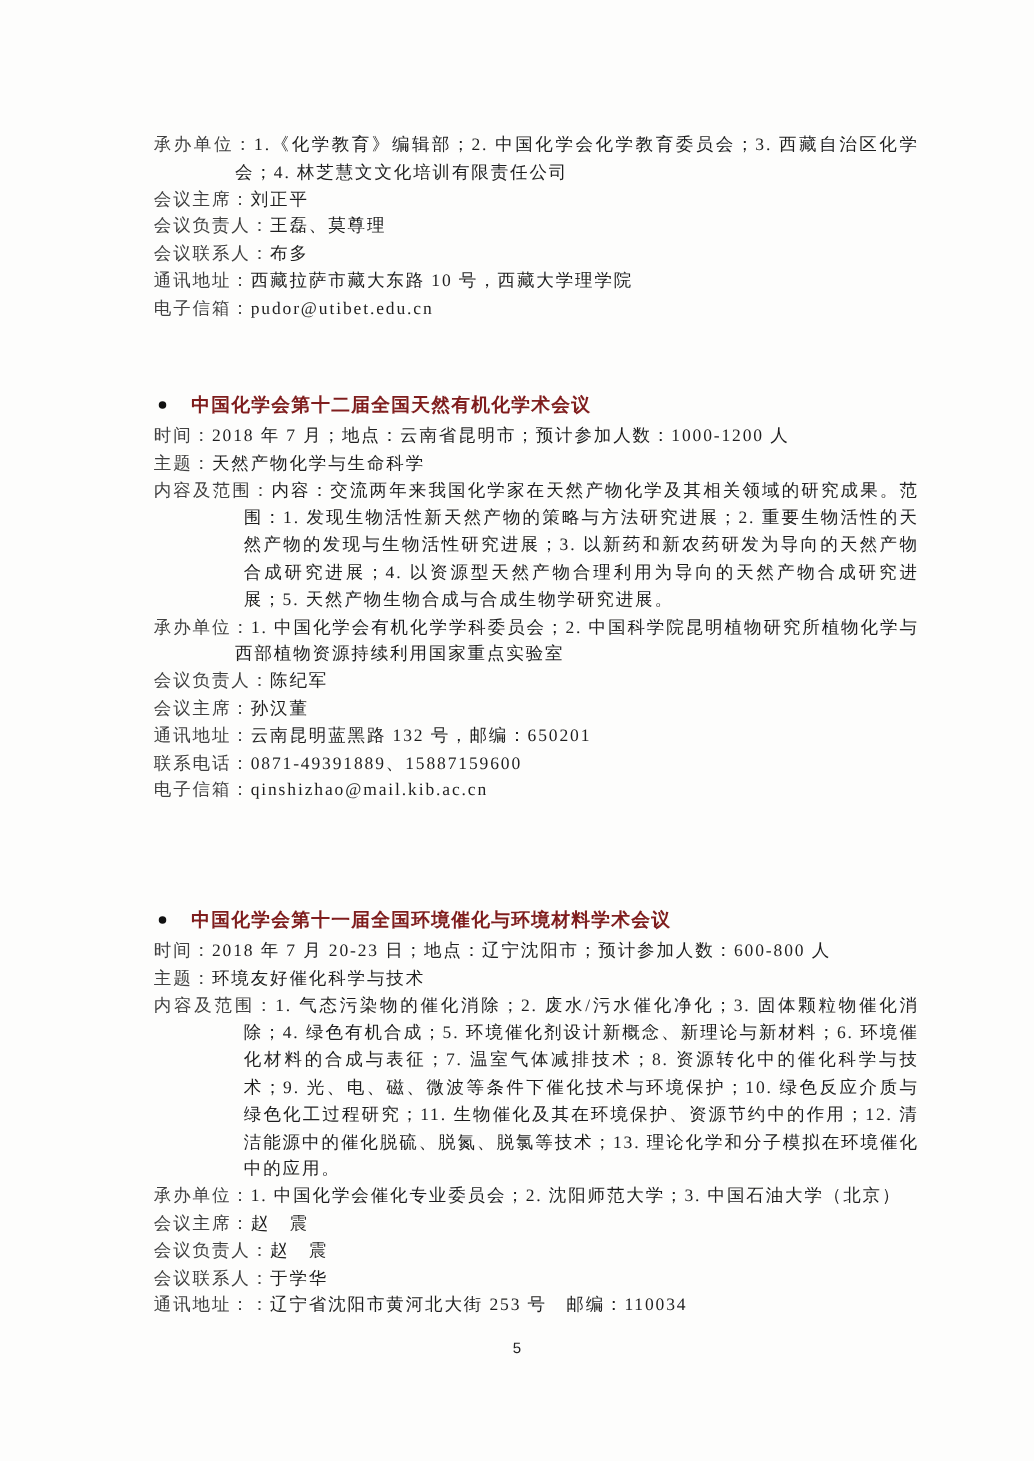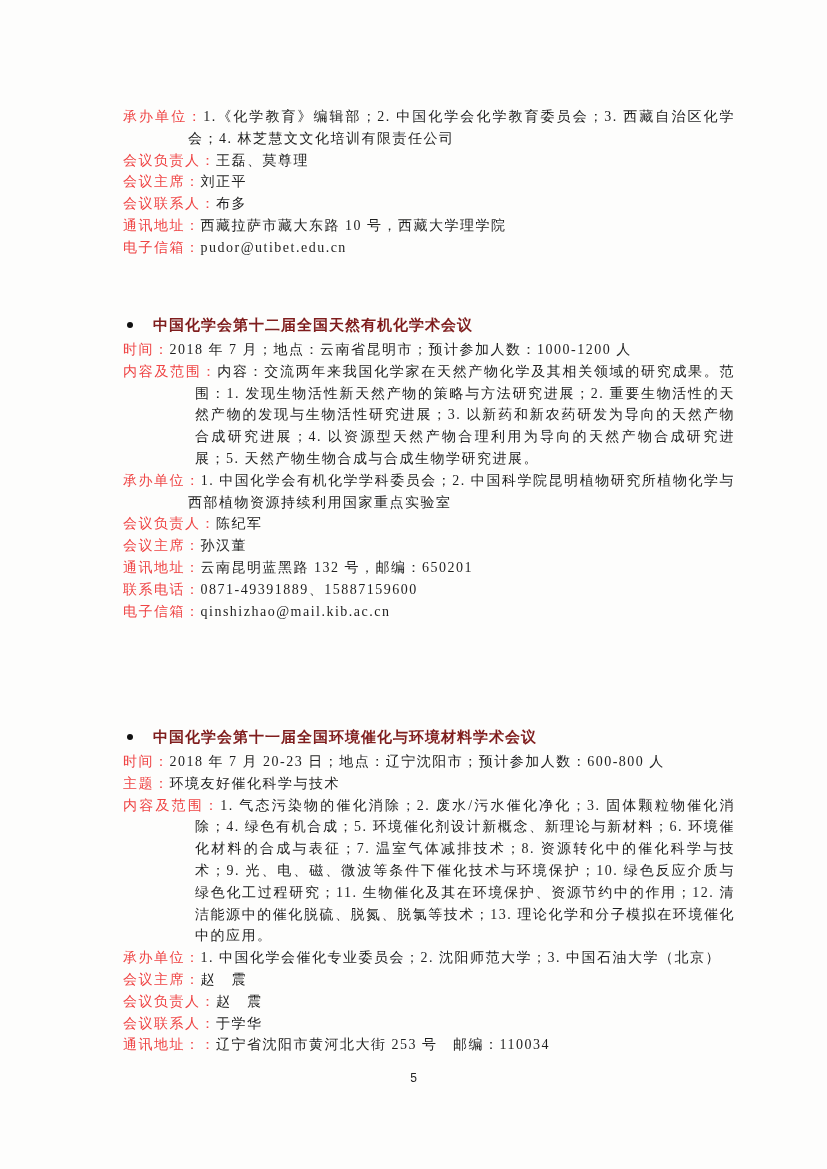--- a/index.html
+++ b/index.html
@@ -43,21 +43,21 @@
     vertical-align: middle;
   }
 
   .field {
     margin: 0;
     font-size: 14px;
     line-height: 21.8px;
     text-align: justify;
     letter-spacing: 1.5px;
   }
-  .field .label { color: #ef4444; }
+  .field .label { color: #404040; }
   .field .value { color: #1e1e1e; }
 
   .hang-unit  { padding-left: 65px; text-indent: -65px; }
   .hang-scope { padding-left: 72px; text-indent: -72px; }
 
   .footer {
     position: absolute;
     left: 0;
     top: 1067px;
     width: 100%;
@@ -71,38 +71,39 @@
 </head>
 <body>
 
 <div class="page">
   <div>
   <section class="entry entry-0">
 
     <div class="fields">
   <p class="field hang-unit"><span class="label">承办单位：</span><span class="value">1.《化学教育》编辑部；2. 中国化学会化学教育委员会；3. 西藏自治区化学会；4. 林芝慧文文化培训有限责任公司</span></p>
 
+  <p class="field"><span class="label">会议主席：</span><span class="value">刘正平</span></p>
+
   <p class="field"><span class="label">会议负责人：</span><span class="value">王磊、莫尊理</span></p>
-
-  <p class="field"><span class="label">会议主席：</span><span class="value">刘正平</span></p>
 
   <p class="field"><span class="label">会议联系人：</span><span class="value">布多</span></p>
 
   <p class="field"><span class="label">通讯地址：</span><span class="value">西藏拉萨市藏大东路 10 号，西藏大学理学院</span></p>
 
 
   <p class="field"><span class="label">电子信箱：</span><span class="value">pudor@utibet.edu.cn</span></p>
 </div>
   </section>
 
   <section class="entry entry-1">
     <h3 class="title-line"><span class="bullet"></span><span class="title-text">中国化学会第十二届全国天然有机化学术会议</span></h3>
     <div class="fields">
   <p class="field"><span class="label">时间：</span><span class="value">2018 年 7 月；地点：云南省昆明市；预计参加人数：1000-1200 人</span></p>
 
+  <p class="field"><span class="label">主题：</span><span class="value">天然产物化学与生命科学</span></p>
 
   <p class="field hang-scope"><span class="label">内容及范围：</span><span class="value">内容：交流两年来我国化学家在天然产物化学及其相关领域的研究成果。范围：1. 发现生物活性新天然产物的策略与方法研究进展；2. 重要生物活性的天然产物的发现与生物活性研究进展；3. 以新药和新农药研发为导向的天然产物合成研究进展；4. 以资源型天然产物合理利用为导向的天然产物合成研究进展；5. 天然产物生物合成与合成生物学研究进展。</span></p>
 
   <p class="field hang-unit"><span class="label">承办单位：</span><span class="value">1. 中国化学会有机化学学科委员会；2. 中国科学院昆明植物研究所植物化学与西部植物资源持续利用国家重点实验室</span></p>
 
   <p class="field"><span class="label">会议负责人：</span><span class="value">陈纪军</span></p>
 
   <p class="field"><span class="label">会议主席：</span><span class="value">孙汉董</span></p>
 
 

